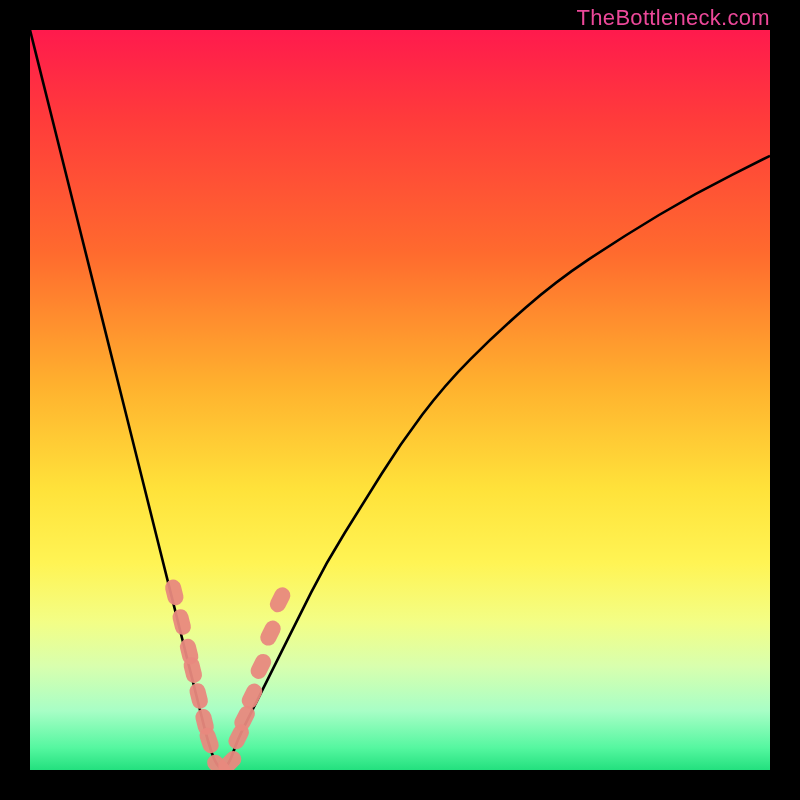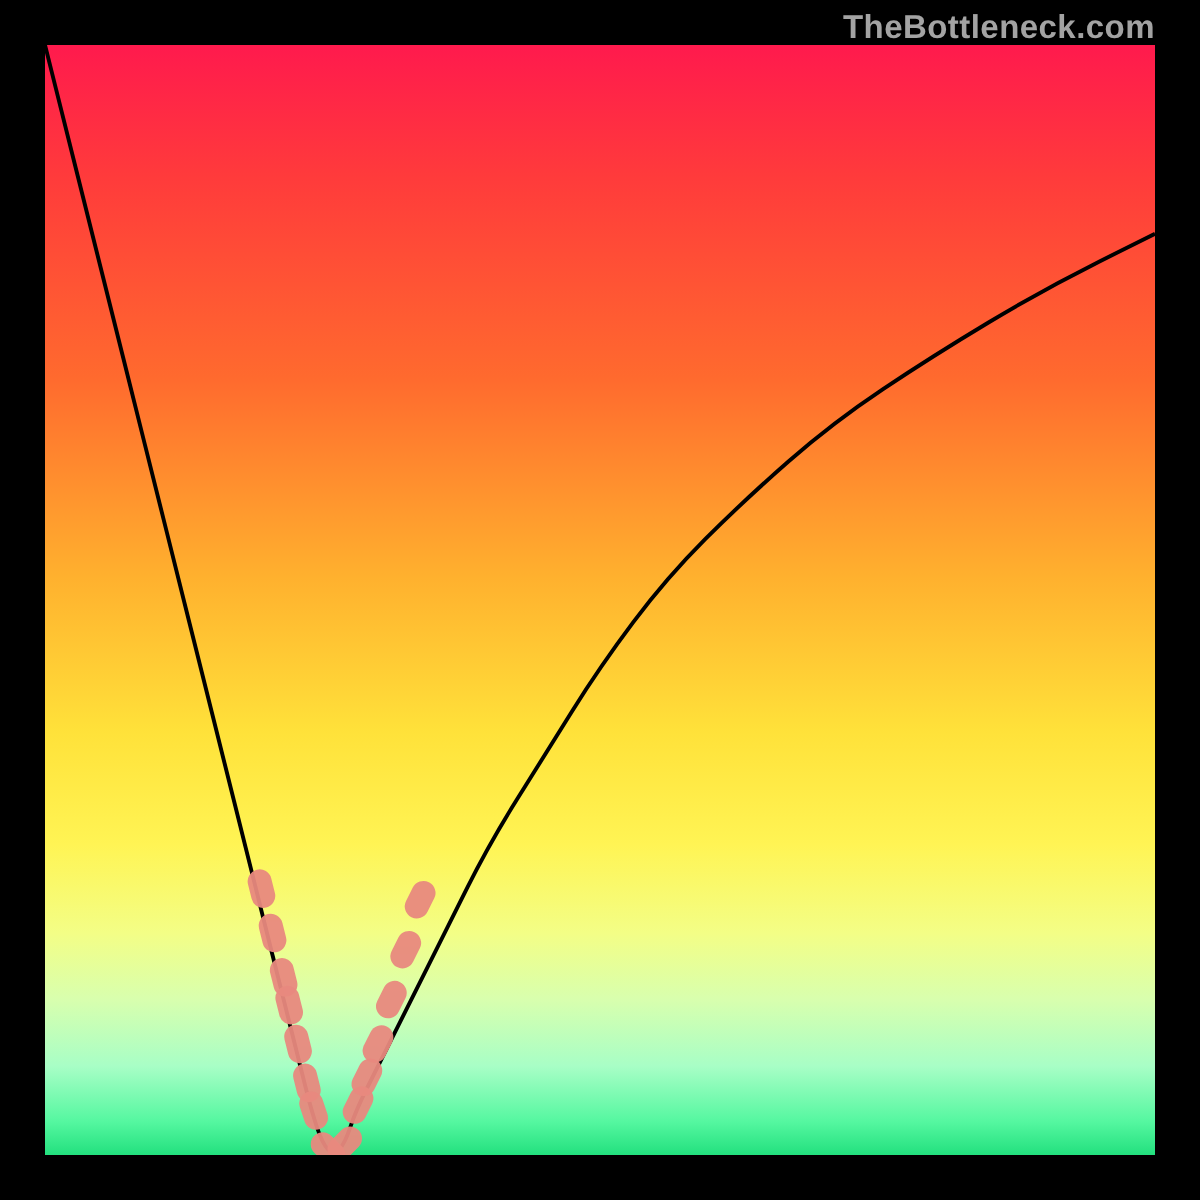--- a/index.html
+++ b/index.html
@@ -36,23 +36,23 @@
       #f3fe86 80%,
       #d8ffae 86%,
       #a8fec6 92%,
       #55f7a0 97%,
       #23e07e 100%);
   }
   .watermark {
     position: absolute;
     top: 5px;
     right: 30px;
-    color: #a3a3a3;
+    color: #ec4899;
     font-size: 22px;
-    font-weight: 700;
+    font-weight: 400;
     letter-spacing: 0.3px;
     user-select: none;
   }
   svg.overlay {
     position: absolute;
     top: 0;
     left: 0;
   }
 </style>
 </head>

